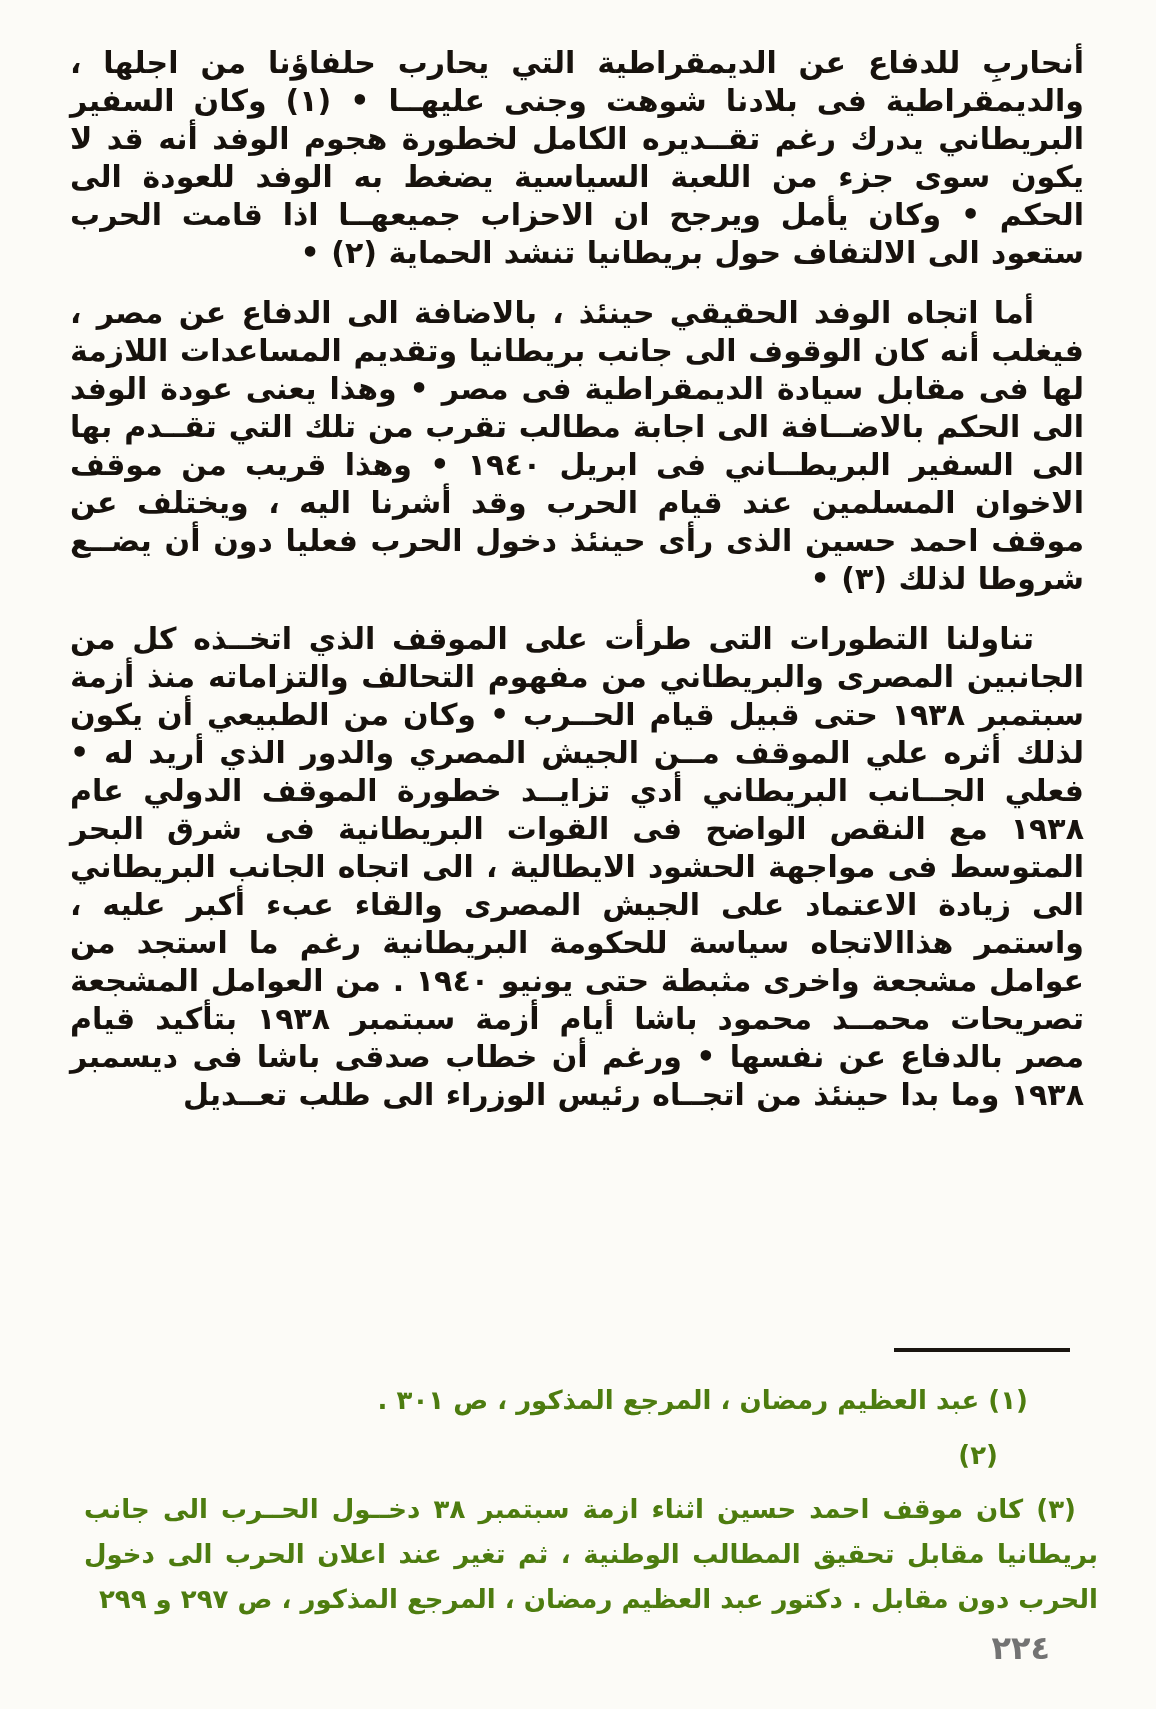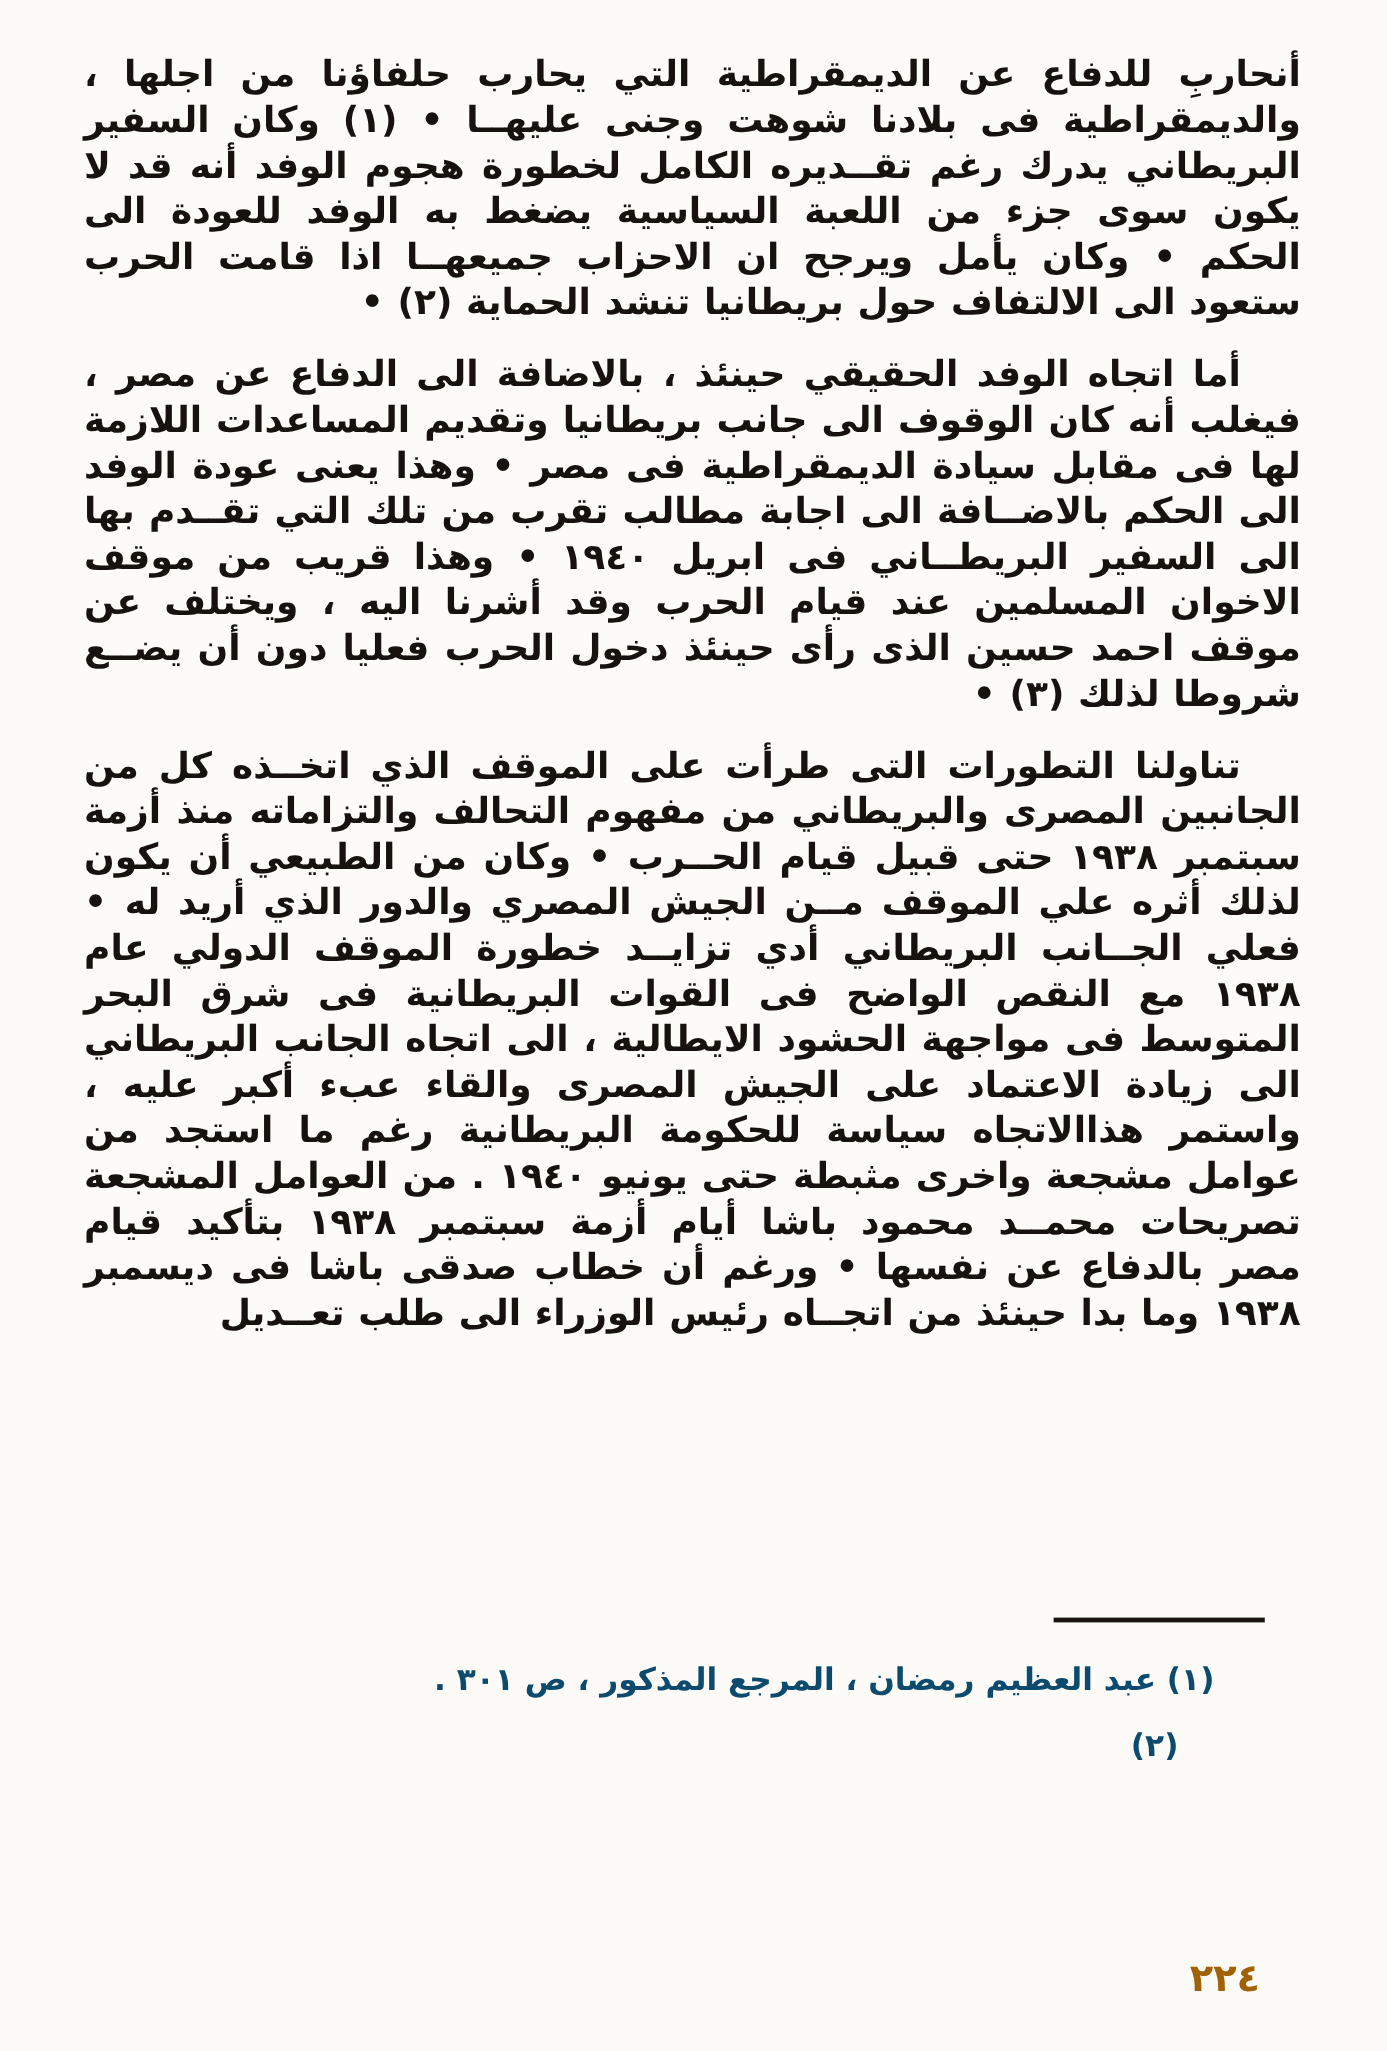--- a/index.html
+++ b/index.html
@@ -33,28 +33,28 @@
   .para {
     margin: 0 0 22px 0;
   }
   .para.indent {
     text-indent: 50px; 
   }
   
   .footnotes {
     position: absolute;
     top: 1338px;
-    right: 74px;
+    right: 58px;
     width: 1014px;
     direction: rtl;
     font-family: "DejaVu Sans", sans-serif;
     font-weight: bold;
     font-size: 26px;
     line-height: 45px;
-    color: #0c4a6e;
+    color: #4d7c0f;
   }
   .fn-divider {
     width: 176px;
     height: 4px;
     background: #1a1510;
     margin: 10px 28px 26px 0; 
     border: none;
   }
   .fn1 {
     margin: 0 70px 6px 0;
@@ -87,37 +87,38 @@
   }
   
   .page-number {
     position: absolute;
     bottom: 42px;
     right: 106px;
     direction: rtl;
     font-family: "DejaVu Sans", sans-serif;
     font-weight: bold;
     font-size: 32px;
-    color: #a16207;
+    color: #737373;
   }
 </style>
 </head>
 <body>
 
 <div class="page">
 
   <div class="body-text">
     <p class="para">أنحاربِ للدفاع عن الديمقراطية التي يحارب حلفاؤنا من اجلها ، والديمقراطية فى بلادنا شوهت وجنى عليهــا • (١) وكان السفير البريطاني يدرك رغم تقــديره الكامل لخطورة هجوم الوفد أنه قد لا يكون سوى جزء من اللعبة السياسية يضغط به الوفد للعودة الى الحكم • وكان يأمل ويرجح ان الاحزاب جميعهــا اذا قامت الحرب ستعود الى الالتفاف حول بريطانيا تنشد الحماية (٢) •</p>
     <p class="para indent">أما اتجاه الوفد الحقيقي حينئذ ، بالاضافة الى الدفاع عن مصر ، فيغلب أنه كان الوقوف الى جانب بريطانيا وتقديم المساعدات اللازمة لها فى مقابل سيادة الديمقراطية فى مصر • وهذا يعنى عودة الوفد الى الحكم بالاضــافة الى اجابة مطالب تقرب من تلك التي تقــدم بها الى السفير البريطــاني فى ابريل ١٩٤٠ • وهذا قريب من موقف الاخوان المسلمين عند قيام الحرب وقد أشرنا اليه ، ويختلف عن موقف احمد حسين الذى رأى حينئذ دخول الحرب فعليا دون أن يضــع شروطا لذلك (٣) •</p>
     <p class="para indent">تناولنا التطورات التى طرأت على الموقف الذي اتخــذه كل من الجانبين المصرى والبريطاني من مفهوم التحالف والتزاماته منذ أزمة سبتمبر ١٩٣٨ حتى قبيل قيام الحــرب • وكان من الطبيعي أن يكون لذلك أثره علي الموقف مــن الجيش المصري والدور الذي أريد له • فعلي الجــانب البريطاني أدي تزايــد خطورة الموقف الدولي عام ١٩٣٨ مع النقص الواضح فى القوات البريطانية فى شرق البحر المتوسط فى مواجهة الحشود الايطالية ، الى اتجاه الجانب البريطاني الى زيادة الاعتماد على الجيش المصرى والقاء عبء أكبر عليه ، واستمر هذاالاتجاه سياسة للحكومة البريطانية رغم ما استجد من عوامل مشجعة واخرى مثبطة حتى يونيو ١٩٤٠ . من العوامل المشجعة تصريحات محمــد محمود باشا أيام أزمة سبتمبر ١٩٣٨ بتأكيد قيام مصر بالدفاع عن نفسها • ورغم أن خطاب صدقى باشا فى ديسمبر ١٩٣٨ وما بدا حينئذ من اتجــاه رئيس الوزراء الى طلب تعــديل</p>
   </div>
 
   <div class="footnotes">
     <div class="fn-divider"></div>
     <p class="fn1">(١) عبد العظيم رمضان ، المرجع المذكور ، ص ٣٠١ .</p>
     <div class="fn2">
       <span class="fn2-marker">(٢)</span>
     </div>
+    <p class="fn3">(٣) كان موقف احمد حسين اثناء ازمة سبتمبر ٣٨ دخــول الحــرب الى جانب بريطانيا مقابل تحقيق المطالب الوطنية ، ثم تغير عند اعلان الحرب الى دخول الحرب دون مقابل . دكتور عبد العظيم رمضان ، المرجع المذكور ، ص ٢٩٧ و ٢٩٩</p>
   </div>
 
   <div class="page-number">٢٢٤</div>
 
 </div>
 
 </body></html>

